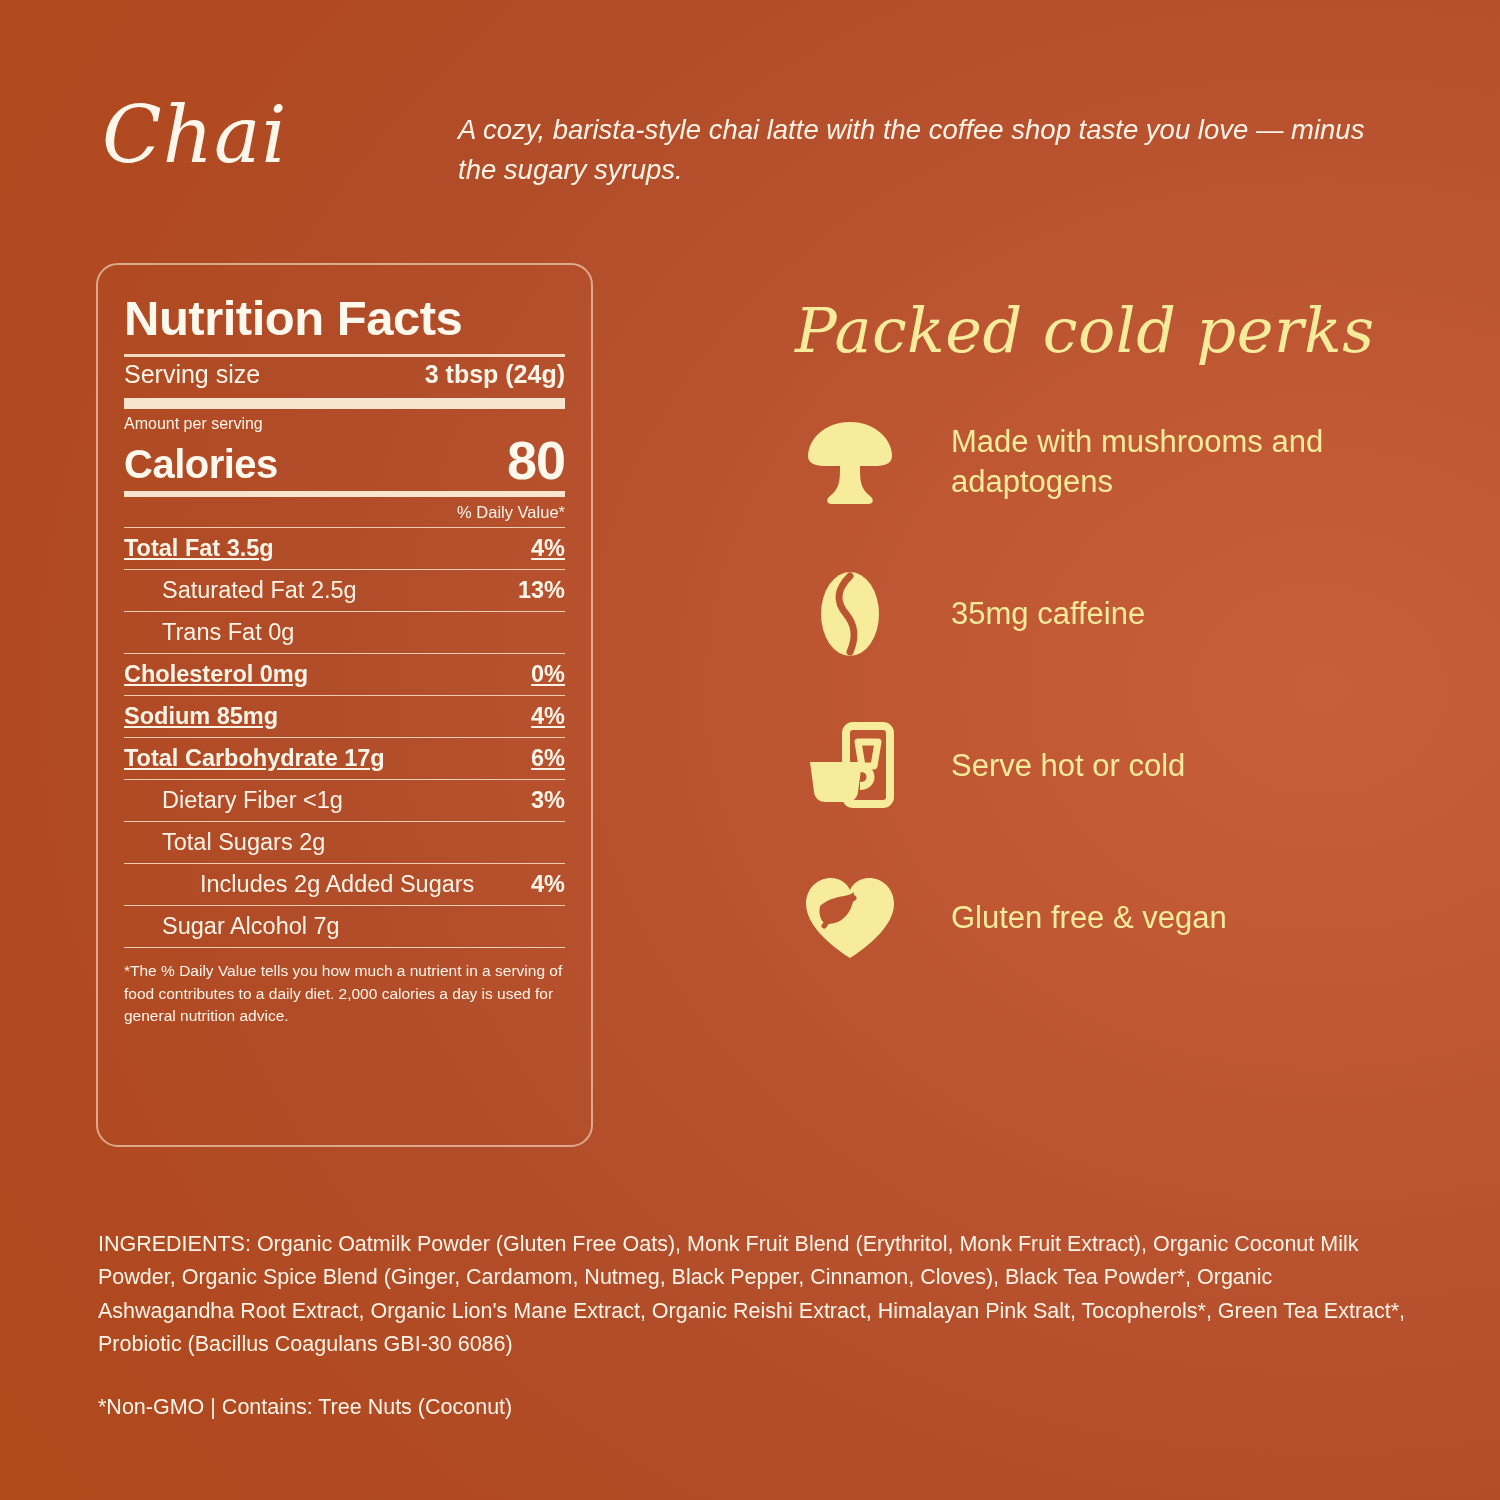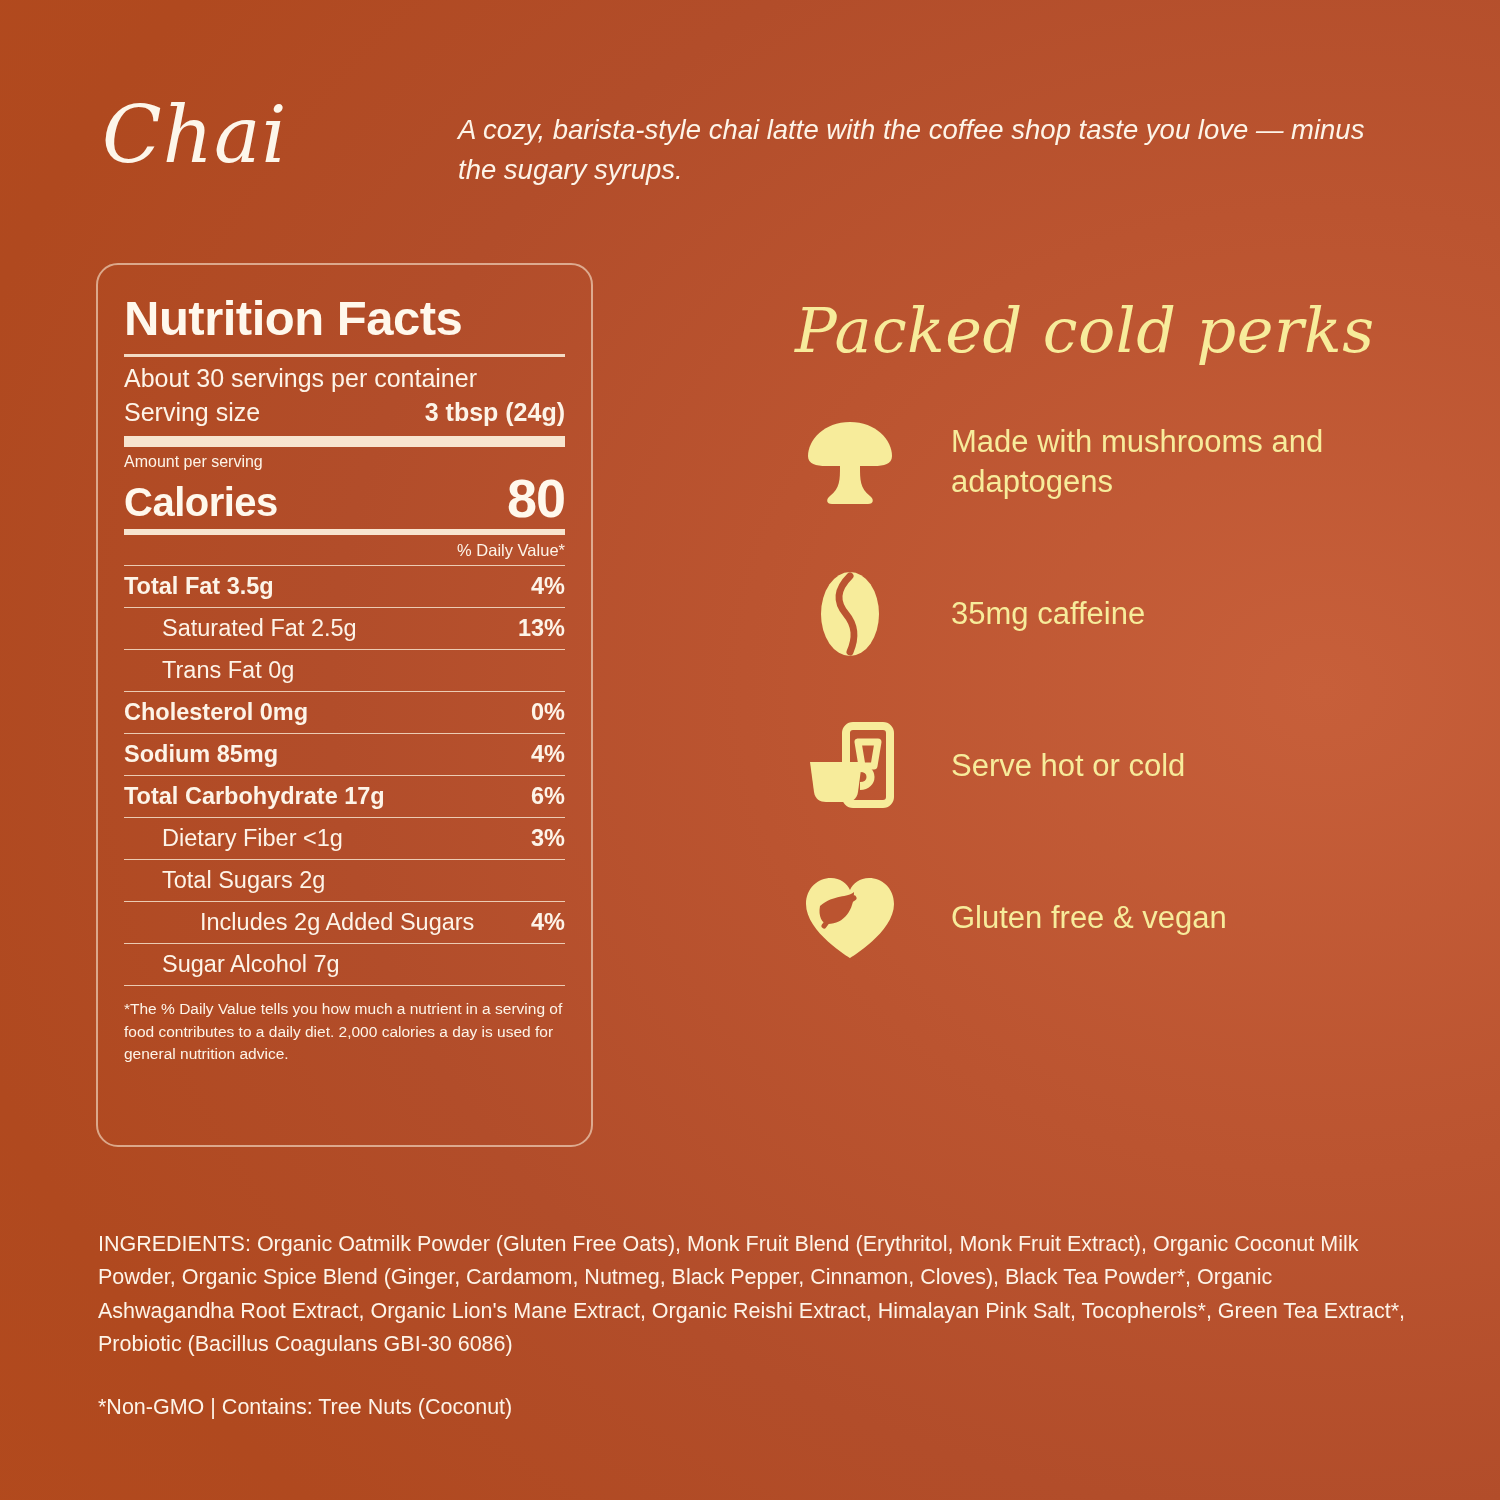--- a/index.html
+++ b/index.html
@@ -80,21 +80,21 @@
   .cal-label { font-size: 40px; font-weight: bold; color: #fff8ec; letter-spacing:-0.5px; }
   .cal-value { font-size: 54px; font-weight: bold; color: #fff8ec; letter-spacing:-1px; line-height: 1; }
 
   .dv-header { text-align: right; font-size: 16.5px; color: #fdf4e8; padding: 6px 0 5px 0; }
 
   .nrow {
     display: flex; justify-content: space-between; align-items: baseline;
     font-size: 23.5px; color: #fdf4e8;
     padding: 7px 0 7px 0;
   }
-  .nrow.bold { font-weight: bold; }
+  .nrow.bold { font-weight: bold; text-decoration: underline; }
   .nrow .ind1 { padding-left: 38px; }
   .nrow .ind2 { padding-left: 76px; }
   .nrow .pct { font-weight: bold; }
 
   .nf-footnote {
     font-size: 15.5px;
     line-height: 1.45;
     color: #fdf4e8;
     padding-top: 12px;
   }
@@ -152,21 +152,20 @@
 <div class="page">
 
   <div class="header">
     <div class="product-title">Chai</div>
     <div class="product-desc">A cozy, barista-style chai latte with the coffee shop taste you love — minus the sugary syrups.</div>
   </div>
 
   <div class="nutrition-panel">
     <div class="nf-title rule-med">Nutrition Facts</div>
 
-    <div class="nf-servings">About 30 servings per container</div>
 
     <div class="nf-serving-row rule-thick">
       <span>Serving size</span>
       <span class="val">3 tbsp (24g)</span>
     </div>
 
     <div class="nf-amount">Amount per serving</div>
 
     <div class="cal-row rule-mid">
       <span class="cal-label">Calories</span>

